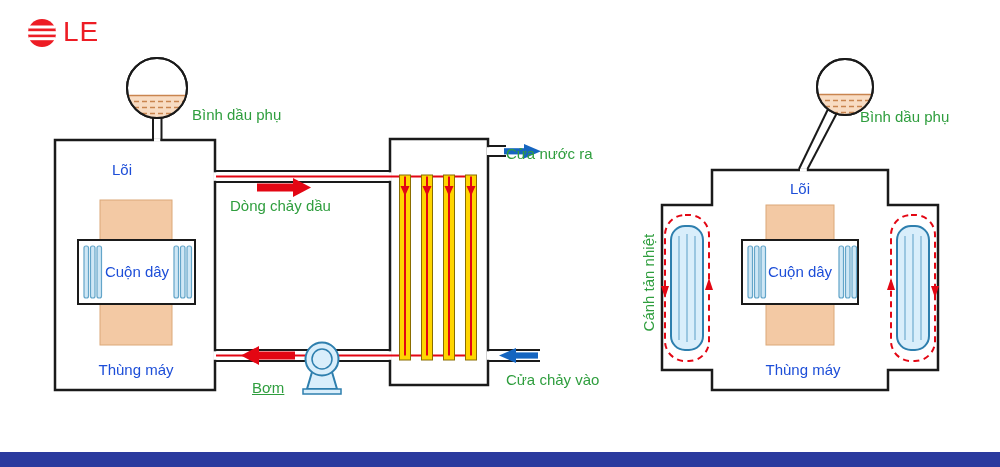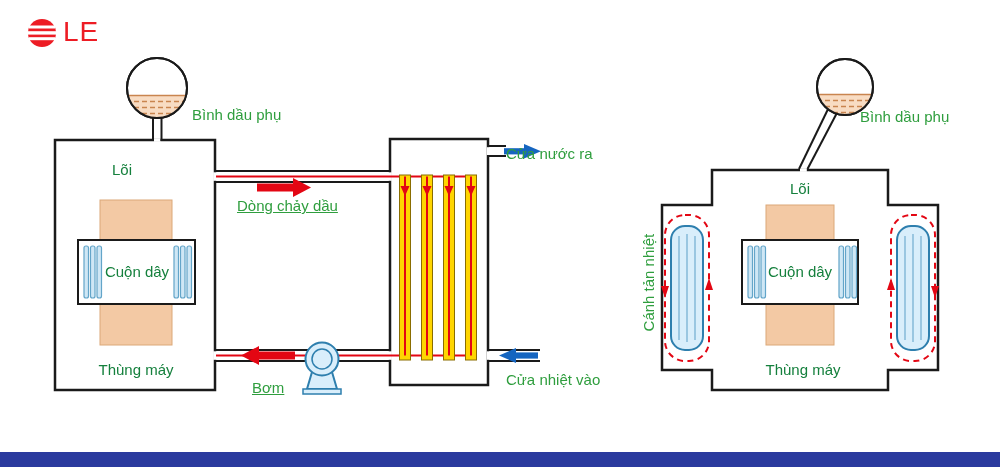--- a/index.html
+++ b/index.html
@@ -2,21 +2,21 @@
 <html><head>
 <meta charset="utf-8">
 <style>
   * { box-sizing: border-box; }
   html,body { margin:0; padding:0; background:#ffffff; }
   body { font-family:"Liberation Sans", sans-serif; }
   .canvas { position:relative; width:1000px; height:467px; background:#ffffff; overflow:hidden; }
   svg.layer { position:absolute; left:0; top:0; width:1000px; height:467px; }
   .lbl { position:absolute; font-size:15px; white-space:nowrap; line-height:1.15;text-align:center; }
   .green { color:#2f9e3e; }
-  .dark { color:#15803d; }
+  .dark { color:#1d4ed8; }
   .center { transform:translateX(-50%); text-align:center; }
   #hx-label { width:72px; white-space:normal; text-align:center; line-height:1.3; }
   #radiator-label { width:110px; text-align:center; transform:rotate(-90deg); }
   .footer-bar { position:absolute; left:0; right:0; bottom:0; height:15px; background:#2a3a9e; }
   .logo { position:absolute; left:24px; top:14px; display:flex; align-items:center; gap:3px; }
   .logo-text { font-size:28px; font-weight:400; letter-spacing:1px; color:#ed1c24; }
 </style>
 </head>
 <body>
 
@@ -218,24 +218,24 @@
       <rect x="4" y="17.2" width="28" height="3.4" fill="#ffffff"></rect>
       <rect x="5" y="23.2" width="26" height="3" fill="#ffffff"></rect>
     </svg>
     <span class="logo-text">LE</span>
   </div>
 
   <div class="lbl green" style="left:192px; top:106px;">Bình dầu phụ</div>
   <div class="lbl dark center" style="left:122px; top:161px;">Lõi</div>
   <div class="lbl dark center" style="left:137px; top:263px;">Cuộn dây</div>
   <div class="lbl dark center" style="left:136px; top:361px;">Thùng máy</div>
-  <div class="lbl green" style="left:237px; top:197px;text-decoration:underline;">Dòng chảy dầu</div>
+  <div class="lbl green" style="left:230px; top:197px;">Dòng chảy dầu</div>
   <div class="lbl green" style="left:252px; top:379px;text-decoration:underline;">Bơm</div>
   <div class="lbl green" style="left:506px; top:121px;margin-top:24px;">Cửa nước ra</div>
-  <div class="lbl green" style="left:506px; top:371px;">Cửa nhiệt vào</div>
+  <div class="lbl green" style="left:506px; top:371px;">Cửa chảy vào</div>
 
   <div class="lbl green" style="left:860px; top:108px;">Bình dầu phụ</div>
   <div class="lbl dark center" style="left:800px; top:180px;">Lõi</div>
   <div class="lbl dark center" style="left:800px; top:263px;">Cuộn dây</div>
   <div class="lbl dark center" style="left:803px; top:361px;">Thùng máy</div>
   <div class="lbl green" id="radiator-label" style="left:594px; top:274px;">Cánh tản nhiệt</div>
 
   <div class="footer-bar"></div>
 </div>
 

